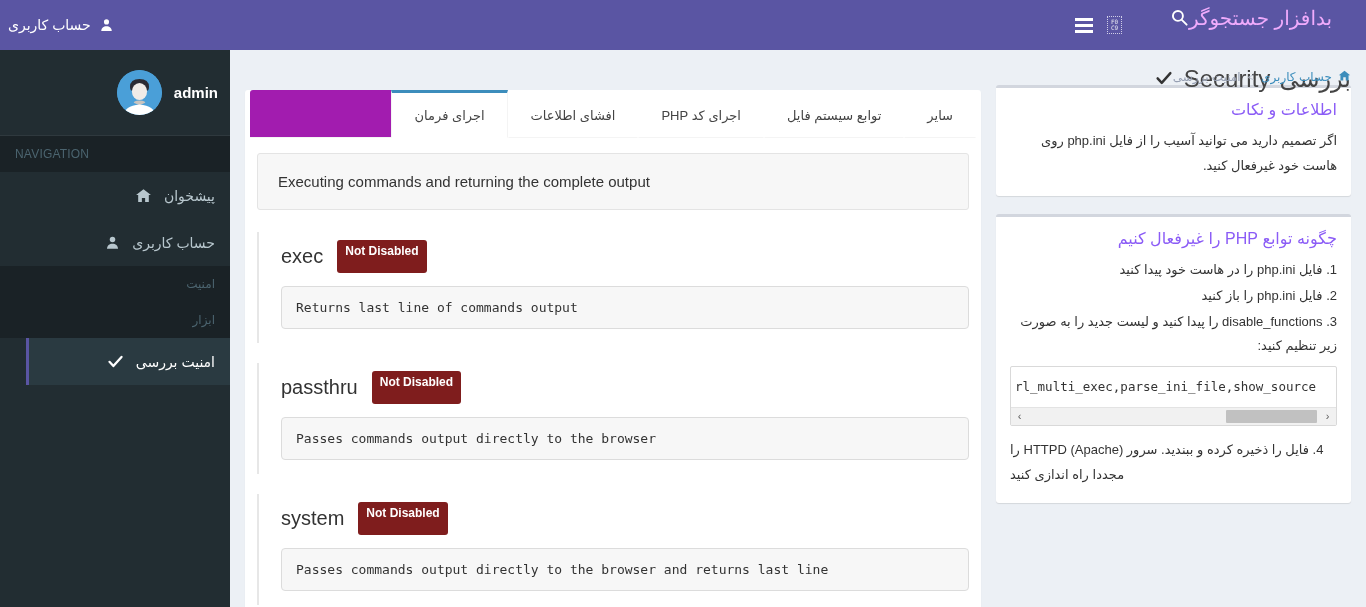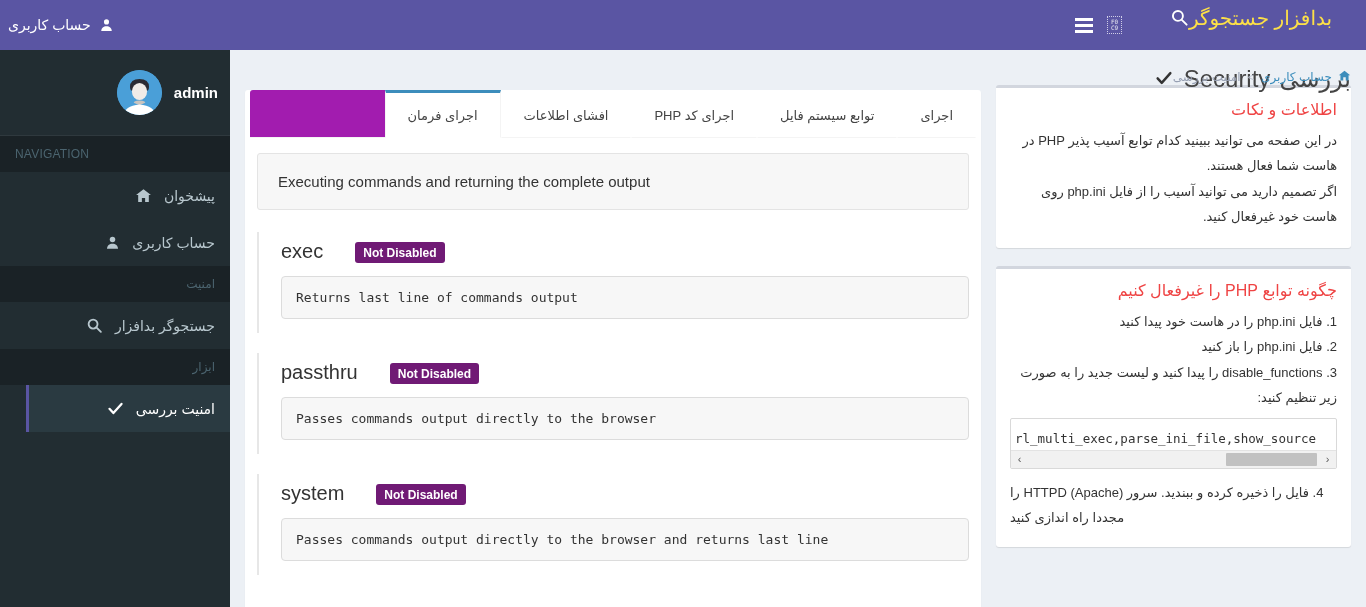--- a/index.html
+++ b/index.html
@@ -20,21 +20,21 @@
   .navbar {
     position: absolute; top: 0; left: 0; right: 0; height: 50px;
     background: #5a55a3;
     display: flex; align-items: stretch;
     z-index: 30;
   }
   .logo {
     width: 230px; min-width: 230px; height: 36px;
     background: #5a55a3;
     display: flex; align-items: center; justify-content: center;
-    color: #fde047; font-size: 20px; font-weight: 300;
+    color: #f0abfc; font-size: 20px; font-weight: 300;
     letter-spacing: 0px;
     direction: rtl;
   }
   .logo-text { white-space: nowrap; }
   .logo-search-icon {
     display: inline-block; margin-right: 0px; position: relative; top: 2px;
   }
   .navbar-right {
     flex: 1; display: flex; align-items: center;
     justify-content: space-between;
@@ -213,28 +213,28 @@
     margin: 0 0 22px 0;
   }
 
   .fn-block {
     border-left: 2px solid #e7e7e7;
     padding: 8px 0 14px 22px;
     margin-bottom: 20px;
     direction: ltr; text-align: left;
   }
   .fn-head {
-    display: flex; align-items: flex-end; gap: 32px;
+    display: flex; align-items: center; gap: 14px;
     margin-bottom: 13px;
   }
   .fn-name { font-size: 20px; color: #333; font-weight: 400; }
   .badge-danger {
-    background: #701a75; color: #fff;
+    background: #7f1d1d; color: #fff;
     font-size: 12px; font-weight: bold;
-    padding: 5px 8px 4px 8px;
+    padding: 5px 8px 16px 8px;
     border-radius: 3px;
     line-height: 1;
     display: inline-block;
   }
   .fn-desc {
     background: #f7f7f7;
     border: 1px solid #dcdcdc;
     border-radius: 4px;
     padding: 13px 14px;
     color: #333;
@@ -249,21 +249,21 @@
     border-top: 3px solid #d2d6de;
     box-shadow: 0 1px 1px rgba(0,0,0,0.1);
     border-radius: 3px;
     margin-bottom: 18px;
     padding: 0;
   }
   .box-header {
     padding: 12px 14px 4px 14px;
   }
   .box-title {
-    margin: 0; font-size: 16px; color: #ef4444; font-weight: 400;
+    margin: 0; font-size: 16px; color: #8b5cf6; font-weight: 400;
     text-align: right;
   }
   .box-body {
     padding: 6px 14px 16px 14px;
     font-size: 13px; color: #333; line-height: 1.9;
     text-align: right;
   }
   .box-body p { margin: 0 0 2px 0; }
   .ol-steps {
     margin: 0; padding: 0; list-style: none;
@@ -273,21 +273,21 @@
     margin: 7px 0 12px 0;
     border: 1px solid #d9d9d9;
     background: #fff;
     border-radius: 2px;
     direction: ltr;
   }
   .code-scroll .code-line {
     font-family: "DejaVu Sans Mono", "Liberation Mono", monospace;
     font-size: 12.5px;
     color: #333;
-    padding: 8px 4px 0 4px;
+    padding: 8px 4px 8px 4px;
     white-space: nowrap;
     overflow: hidden;
     text-align: left;
   }
   .hscroll {
     display: flex; align-items: center; height: 17px;
     background: #f1f1f1;
     border-top: 1px solid #e3e3e3;
   }
   .hscroll .arrow {
@@ -374,29 +374,20 @@
         <svg width="15" height="17" viewBox="0 0 24 24" fill="#b8c7ce">
           <circle cx="12" cy="7" r="4.4"></circle>
           <path d="M3.2 22c0-5 3.9-8 8.8-8s8.8 3 8.8 8z"></path>
         </svg>
       </span>
       <span>حساب کاربری</span>
     </div>
 
     <div class="nav-header">امنیت</div>
 
-    <div class="nav-item">
-      <span class="nav-ico">
-        <svg width="17" height="17" viewBox="0 0 24 24" fill="none" stroke="#b8c7ce" stroke-width="2.6">
-          <circle cx="10" cy="10" r="6.3"></circle>
-          <line x1="14.6" y1="14.6" x2="21" y2="21" stroke-linecap="round"></line>
-        </svg>
-      </span>
-      <span>جستجوگر بدافزار</span>
-    </div>
 
     <div class="nav-header">ابزار</div>
 
     <div class="nav-item active">
       <span class="nav-ico">
         <svg width="19" height="17" viewBox="0 0 24 24" fill="none" stroke="#ffffff" stroke-width="3.2" stroke-linecap="round" stroke-linejoin="round">
           <polyline points="3.5,12.5 9,18.5 20.5,5.5"></polyline>
         </svg>
       </span>
       <span>امنیت بررسی</span>
@@ -431,21 +422,20 @@
 
     <div class="main-row">
 
       <div class="col-left">
 
         <div class="box">
           <div class="box-header">
             <h3 class="box-title">اطلاعات و نکات</h3>
           </div>
           <div class="box-body">
-            <p>در این صفحه می توانید ببینید کدام توابع آسیب پذیر PHP در هاست شما فعال هستند.</p>
             <p>اگر تصمیم دارید می توانید آسیب را از فایل php.ini روی هاست خود غیرفعال کنید.</p>
           </div>
         </div>
 
         <div class="box">
           <div class="box-header">
             <h3 class="box-title">چگونه توابع PHP را غیرفعال کنیم</h3>
           </div>
           <div class="box-body">
             <ul class="ol-steps">
@@ -469,21 +459,21 @@
 
       </div>
 
       <div class="col-right">
         <div class="nav-tabs-custom">
           <ul class="nav-tabs">
             <li class="active">اجرای فرمان</li>
             <li class="inactive">افشای اطلاعات</li>
             <li class="inactive">اجرای کد PHP</li>
             <li class="inactive">توابع سیستم فایل</li>
-            <li class="inactive">اجرای</li>
+            <li class="inactive">سایر</li>
           </ul>
           <div class="tab-content">
             <div class="callout-desc">Executing commands and returning the complete output</div>
 
             <div class="fn-block">
               <div class="fn-head">
                 <span class="fn-name">exec</span>
                 <span class="badge-danger">Not Disabled</span>
               </div>
               <div class="fn-desc">Returns last line of commands output</div>

